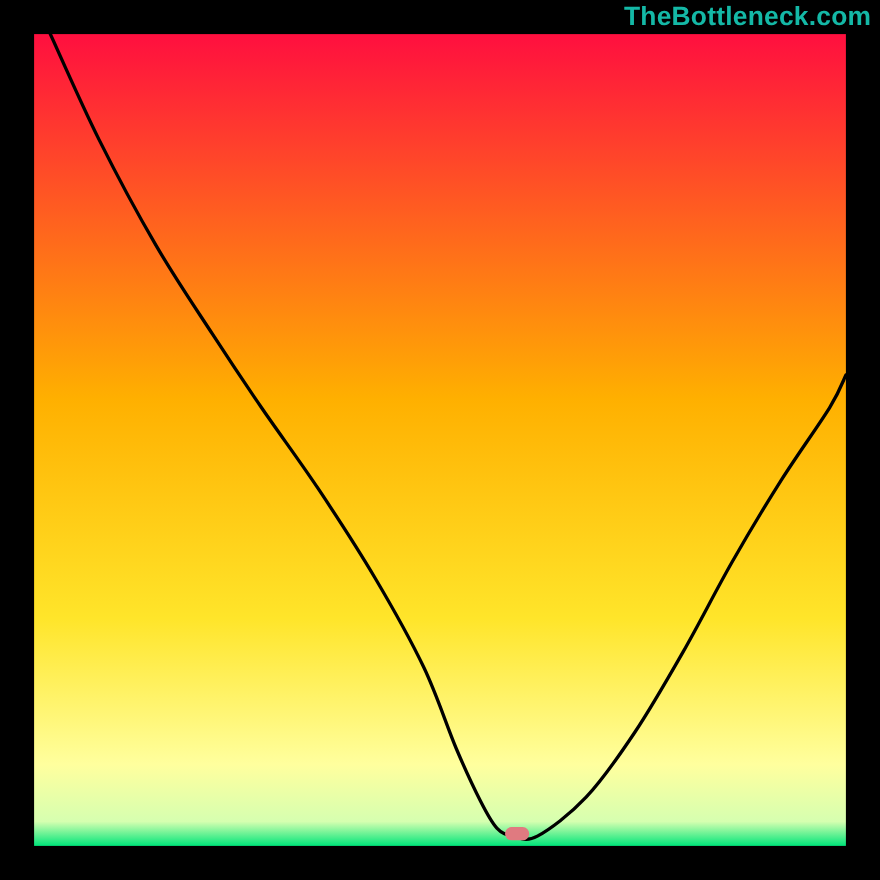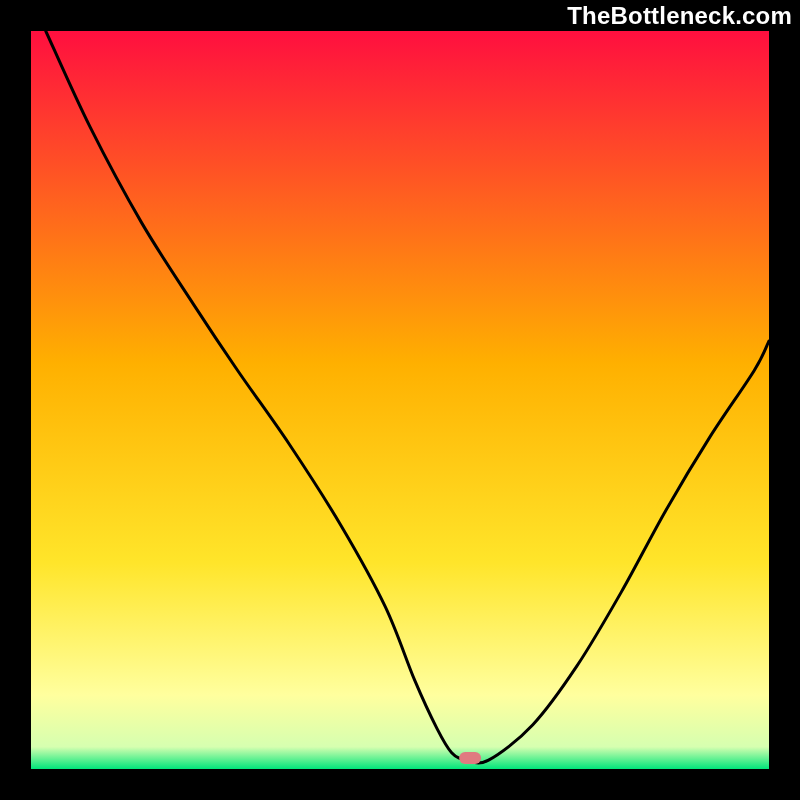--- a/index.html
+++ b/index.html
@@ -13,21 +13,21 @@
   .container {
     position: relative;
     width: 800px;
     height: 800px;
     background: #000;
   }
   .watermark {
     position: absolute;
     top: 2px;
     right: 8px;
-    color: #ffffff;
+    color: #14b8a6;
     font-family: Arial, Helvetica, sans-serif;
     font-size: 24px;
     font-weight: 600;
     letter-spacing: 0.2px;
     z-index: 10;
   }
   .plot {
     position: absolute;
     left: 31px;
     top: 31px;

